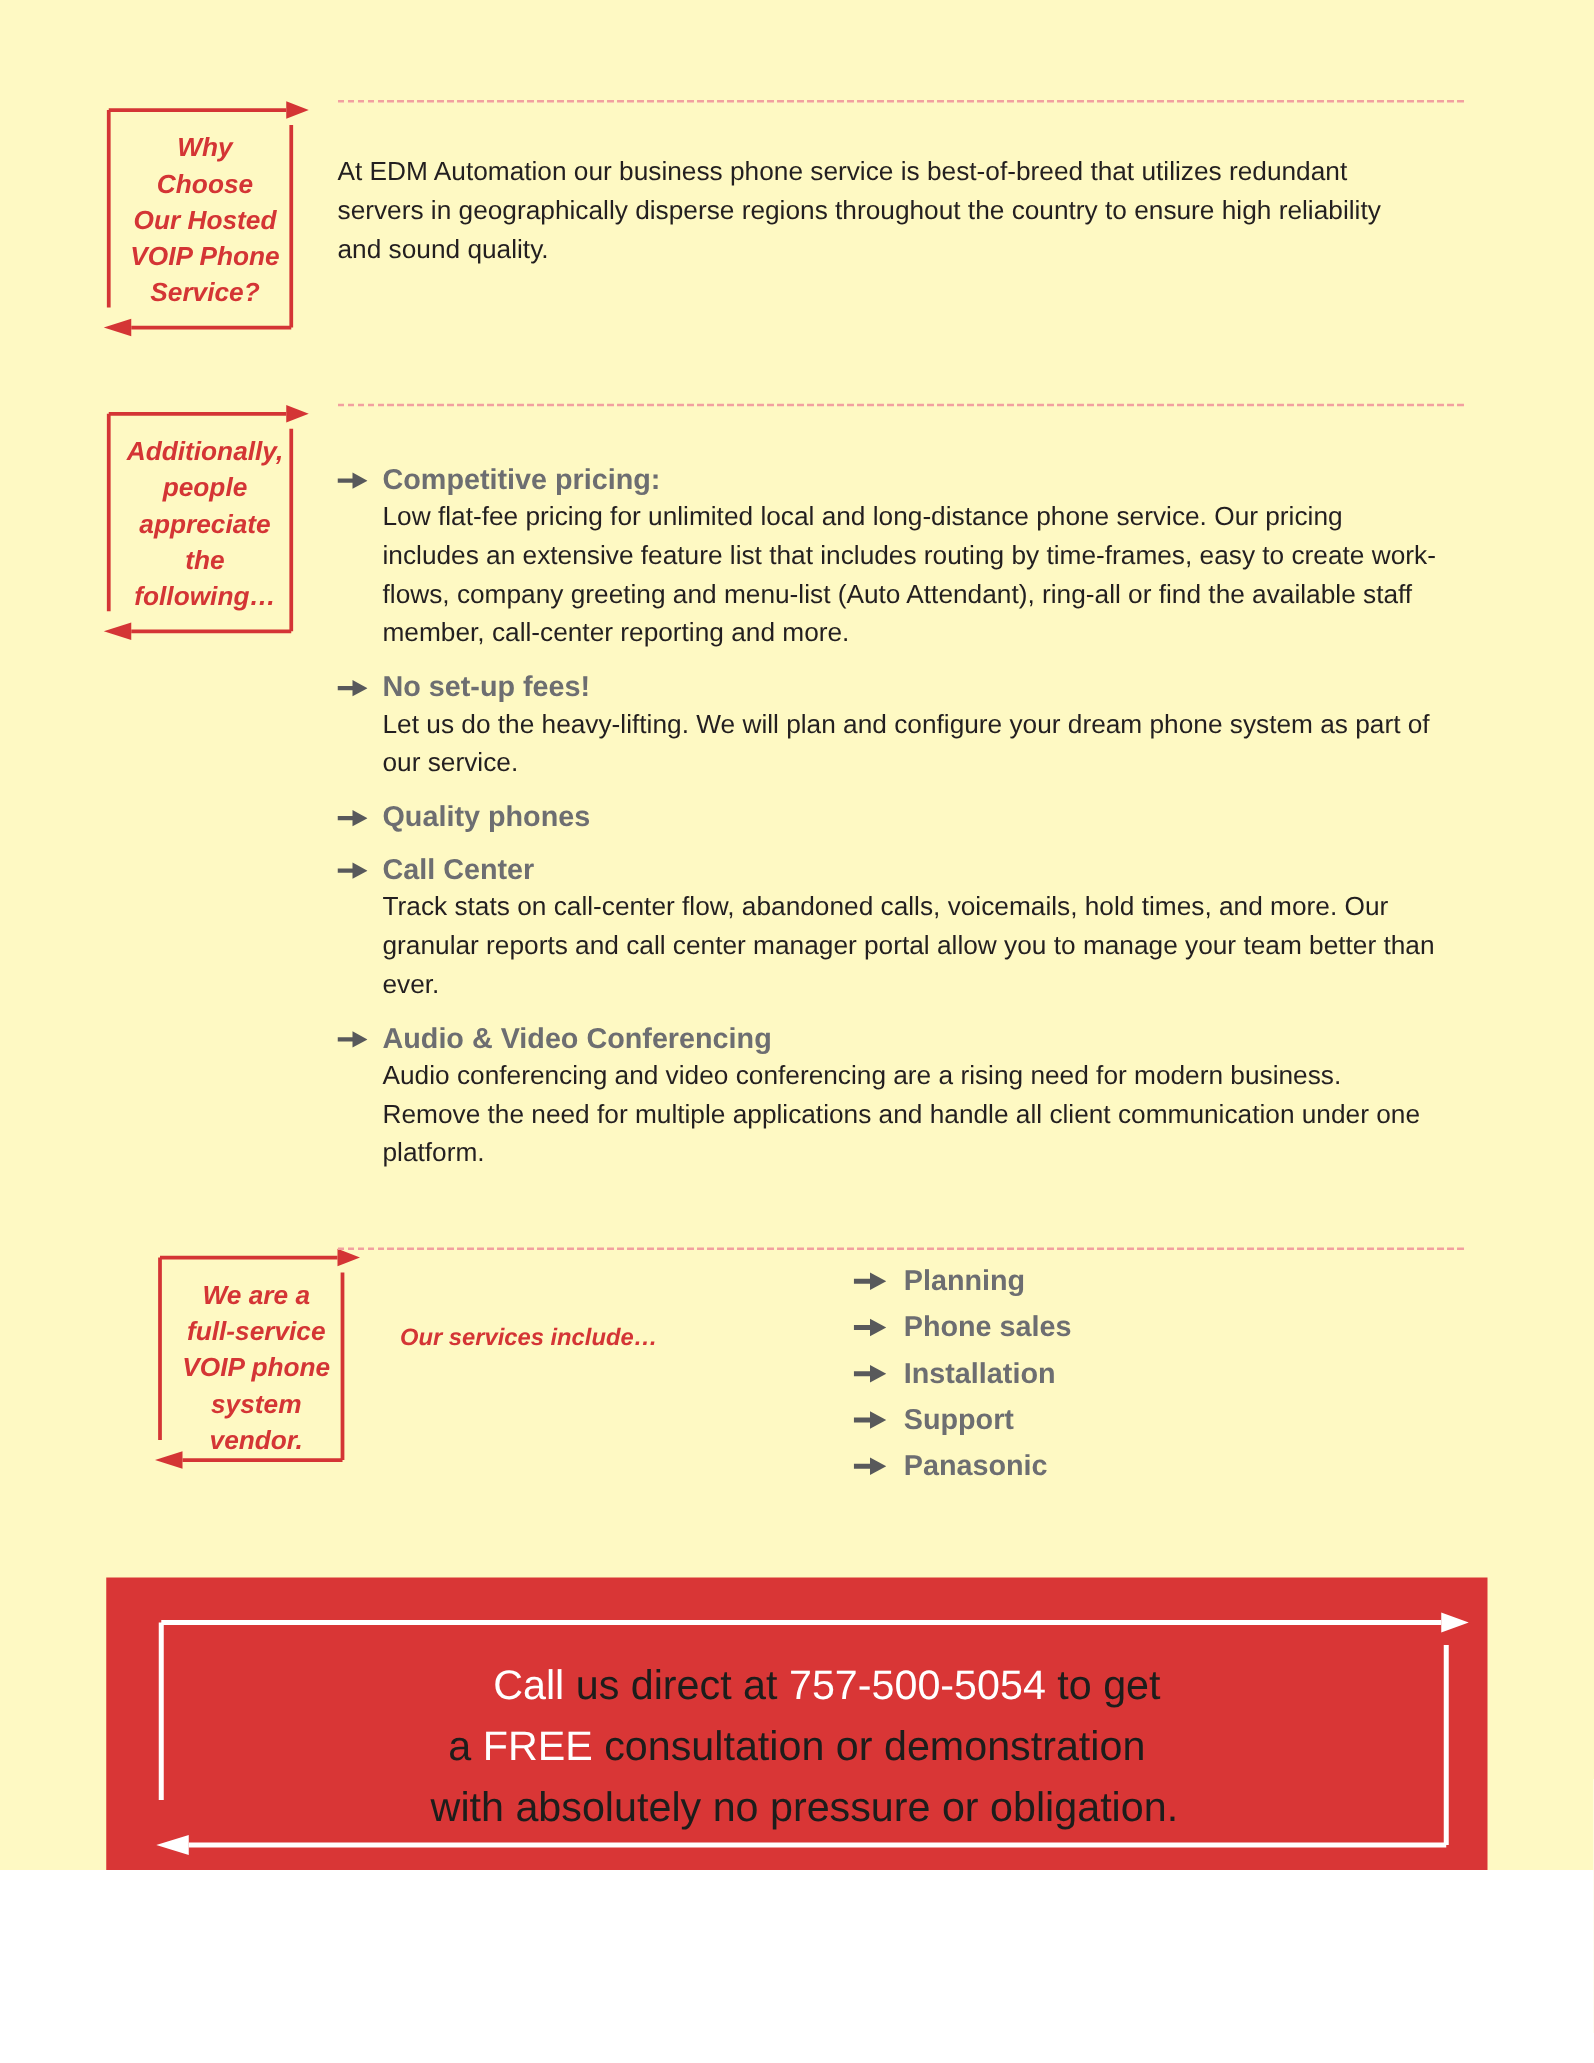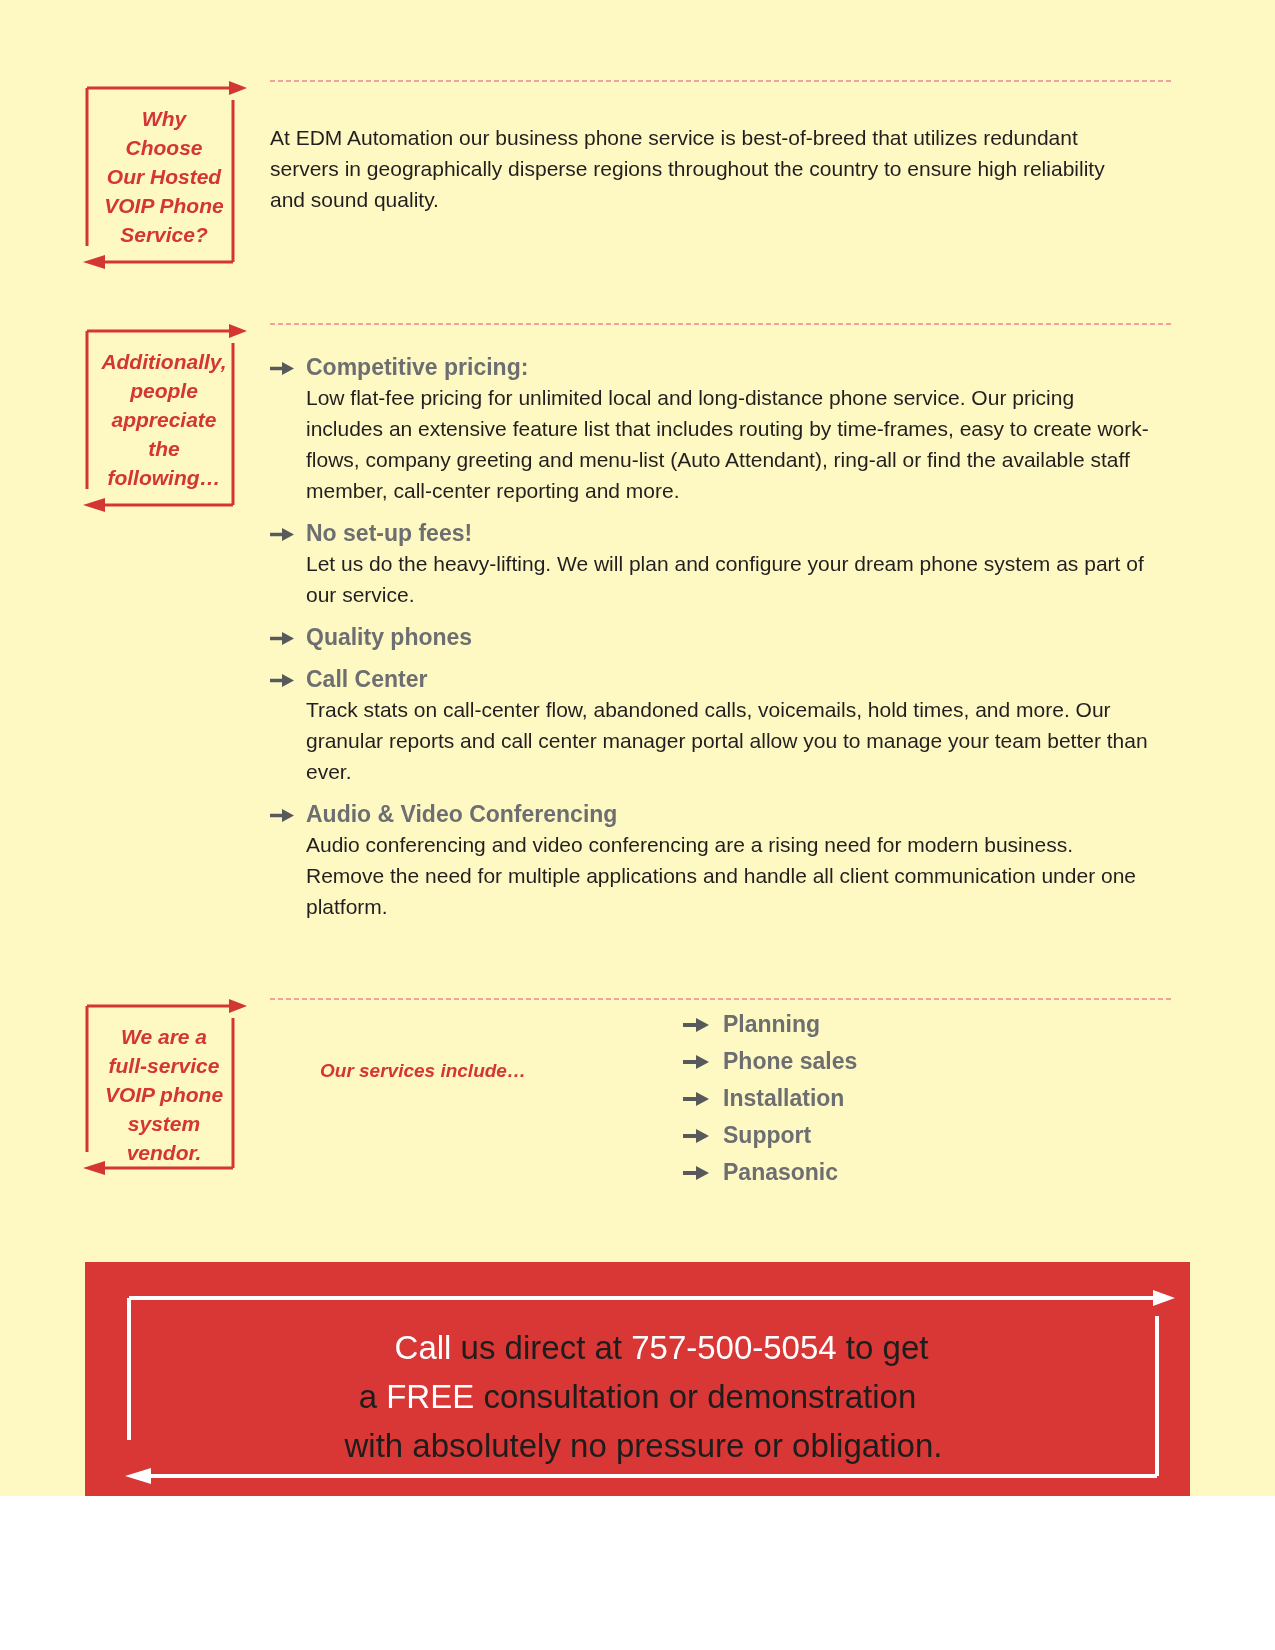--- a/index.html
+++ b/index.html
@@ -30,21 +30,21 @@
     position:absolute;left:270px;width:902px;height:2px;
     background-image:repeating-linear-gradient(90deg,var(--pink) 0 5px,transparent 5px 8px);
   }
 
   .intro-para{
     position:absolute;left:270px;top:122px;width:845px;
     font-size:21px;line-height:31px;color:var(--ink);
   }
 
   
-  .features{position:absolute;left:270px;top:352px;width:886px;}
+  .features{position:absolute;left:270px;top:368px;width:886px;}
   .feature{display:flex;gap:12px;margin-bottom:12px;}
   .b-arrow{flex:0 0 24px;margin-top:9px;}
   .b-arrow line{stroke:var(--arrow-gray);stroke-width:3.5;}
   .b-arrow polygon{fill:var(--arrow-gray);}
   .f-text{width:845px;}
   .f-title{font-size:23px;line-height:30px;font-weight:bold;color:var(--gray);}
   .f-body{font-size:21px;line-height:31px;color:var(--ink);}
 
   
   .services-lead{
@@ -162,21 +162,21 @@
         <line x1="0" y1="7.5" x2="14" y2="7.5"></line>
           <polygon points="12,1 24,7.5 12,14"></polygon>
       </svg>
       <div class="f-text">
         <div class="f-title">Audio &amp; Video Conferencing</div>
         <div class="f-body">Audio conferencing and video conferencing are a rising need for modern business. Remove the need for multiple applications and handle all client communication under one platform.</div>
       </div>
     </div>
   </div>
 
-  <div class="arrow-box" style="top:998px;height:178px;">
+  <div class="arrow-box" style="top:998px;height:178px;margin-left:41px;">
     <svg class="frame" width="178" height="178">
       <line x1="12" y1="8" x2="154" y2="8"></line>
       <polygon points="154,1 172,8 154,15"></polygon>
       <line x1="12" y1="8" x2="12" y2="154"></line>
       <line x1="158" y1="20" x2="158" y2="170"></line>
       <line x1="30" y1="170" x2="158" y2="170"></line>
       <polygon points="30,163 8,170 30,177"></polygon>
     </svg>
     <div class="box-label">We are a
 full-service

